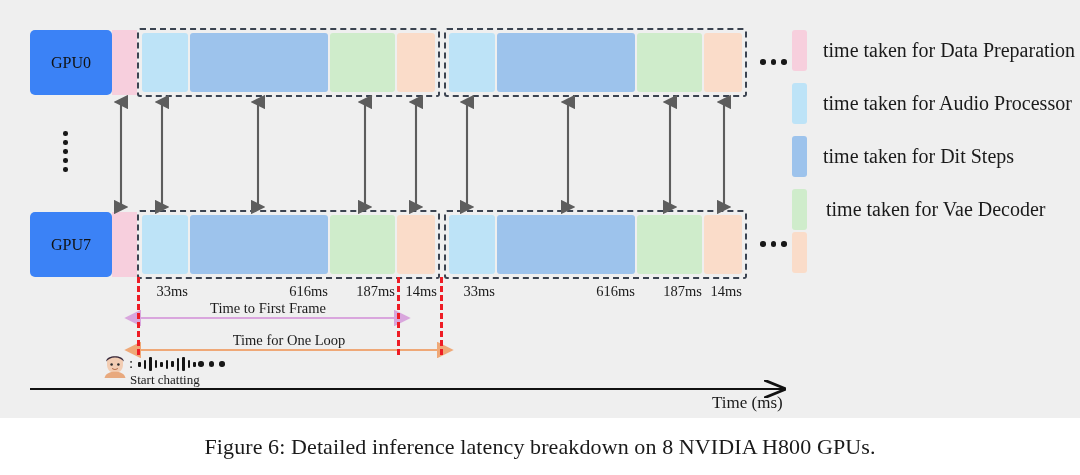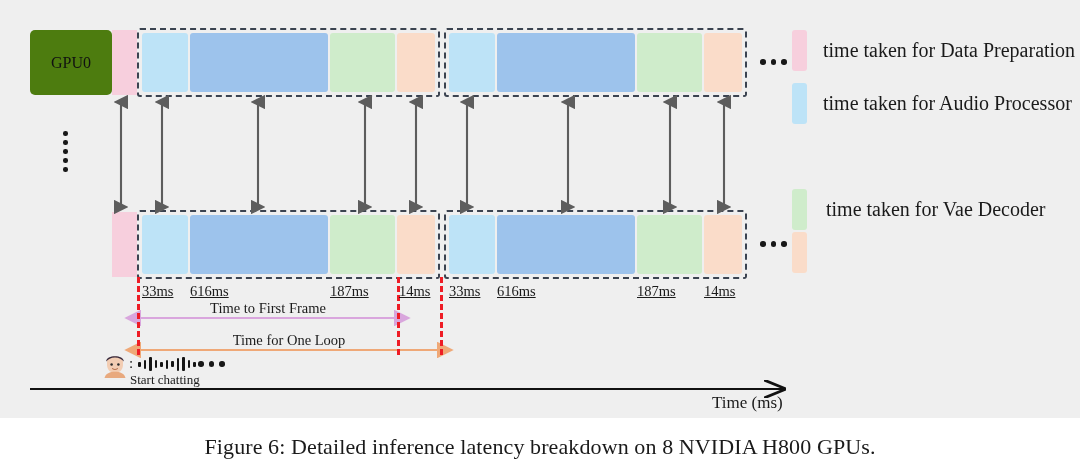--- a/index.html
+++ b/index.html
@@ -7,21 +7,21 @@
     width:1080px;height:475px;position:relative;overflow:hidden;
     background:#efefef;
     font-family:"Liberation Serif", serif;
     color:#1a1a1a;
   }
   #figure-area{position:absolute;left:0;top:0;width:1080px;height:418px;background:#efefef;}
   #caption-area{position:absolute;left:0;top:418px;width:1080px;height:57px;background:#ffffff;
     display:flex;align-items:center;justify-content:center;}
   #caption-text{font-size:22px;letter-spacing:.1px;}
 
-  .gpu-box{position:absolute;background:#4d7c0f;border-radius:5px;
+  .gpu-box{position:absolute;background:#3b82f6;border-radius:5px;
     display:flex;align-items:center;justify-content:center;
     font-size:16px;color:#111;}
 
   .prep-band{position:absolute;background:#f7cfdd;}
 
   .loop-box{position:absolute;border:2.2px dashed #3b4350;box-sizing:border-box;
     border-radius:3px;background:transparent;}
 
   .seg{position:absolute;border-radius:3px;}
   .seg-audio{background:#bde3f7;}
@@ -32,21 +32,21 @@
   .vdots{position:absolute;display:flex;flex-direction:column;gap:4.5px;align-items:center;}
   .vdots i{width:4.5px;height:4.5px;border-radius:50%;background:#181818;display:block;}
 
   .hdots{position:absolute;display:flex;gap:5px;align-items:center;}
   .hdots i{width:5.5px;height:5.5px;border-radius:50%;background:#181818;display:block;}
 
   .legend-item{position:absolute;display:flex;align-items:center;}
   .legend-swatch{width:15px;height:41px;border-radius:3px;flex:none;}
   .legend-label{font-size:20px;margin-left:16px;white-space:nowrap;}
 
-  .tick{position:absolute;font-size:14.5px;text-align:left;text-decoration:underline;}
+  .tick{position:absolute;font-size:14.5px;text-align:right;}
 
   .redline{position:absolute;width:0;border-left:3px dashed #ee1c25;}
 
   .annot-label{position:absolute;font-size:14.5px;text-align:center;white-space:nowrap;}
 
   .axis-cap{position:absolute;font-size:17px;white-space:nowrap;}
 
   .wave{position:absolute;display:flex;align-items:center;gap:3px;height:16px;}
   .wave b{display:block;width:2.5px;background:#141414;border-radius:1px;}
 
@@ -83,20 +83,23 @@
   </div>
 
   <div class="vdots" style="left:63px;top:131px;">
     <i></i>
       <i></i>
       <i></i>
       <i></i>
       <i></i>
   </div>
 
+  <div class="gpu-box" style="left:30px;top:212px;width:82px;height:65px;">
+    <span>GPU7</span>
+  </div>
   <div class="prep-band" style="left:112px;top:212px;width:25px;height:65px;"></div>
 
   <div class="loop-box" style="left:137px;top:210px;width:303px;height:69px;"></div>
   <div class="seg seg-audio" style="left:142px;top:215px;width:46px;height:59px;"></div>
   <div class="seg seg-dit" style="left:190px;top:215px;width:138px;height:59px;"></div>
   <div class="seg seg-vae" style="left:330px;top:215px;width:65px;height:59px;"></div>
   <div class="seg seg-motion" style="left:397px;top:215px;width:38px;height:59px;"></div>
 
   <div class="loop-box" style="left:444px;top:210px;width:303px;height:69px;"></div>
   <div class="seg seg-audio" style="left:449px;top:215px;width:46px;height:59px;"></div>
@@ -205,20 +208,24 @@
   <div class="axis-cap" style="left:712px;top:393px;">Time (ms)</div>
 
   <div class="legend-item" style="left:792px;top:30px;">
     <span class="legend-swatch" style="background:#f7cfdd;"></span>
     <span class="legend-label">time taken for Data Preparation</span>
   </div>
   <div class="legend-item" style="left:792px;top:83px;text-align:center;">
     <span class="legend-swatch" style="background:#bde3f7;"></span>
     <span class="legend-label">time taken for Audio Processor</span>
   </div>
+  <div class="legend-item" style="left:792px;top:136px;">
+    <span class="legend-swatch" style="background:#9dc3ec;"></span>
+    <span class="legend-label">time taken for Dit Steps</span>
+  </div>
   <div class="legend-item" style="left:792px;top:189px;">
     <span class="legend-swatch" style="background:#cfeccb;"></span>
     <span class="legend-label" style="margin-left:19px;">time taken for Vae Decoder</span>
   </div>
   <div class="legend-item" style="left:792px;top:232px;">
     <span class="legend-swatch" style="background:#fadcc9;"></span>
   </div>
 
 </div>
 

